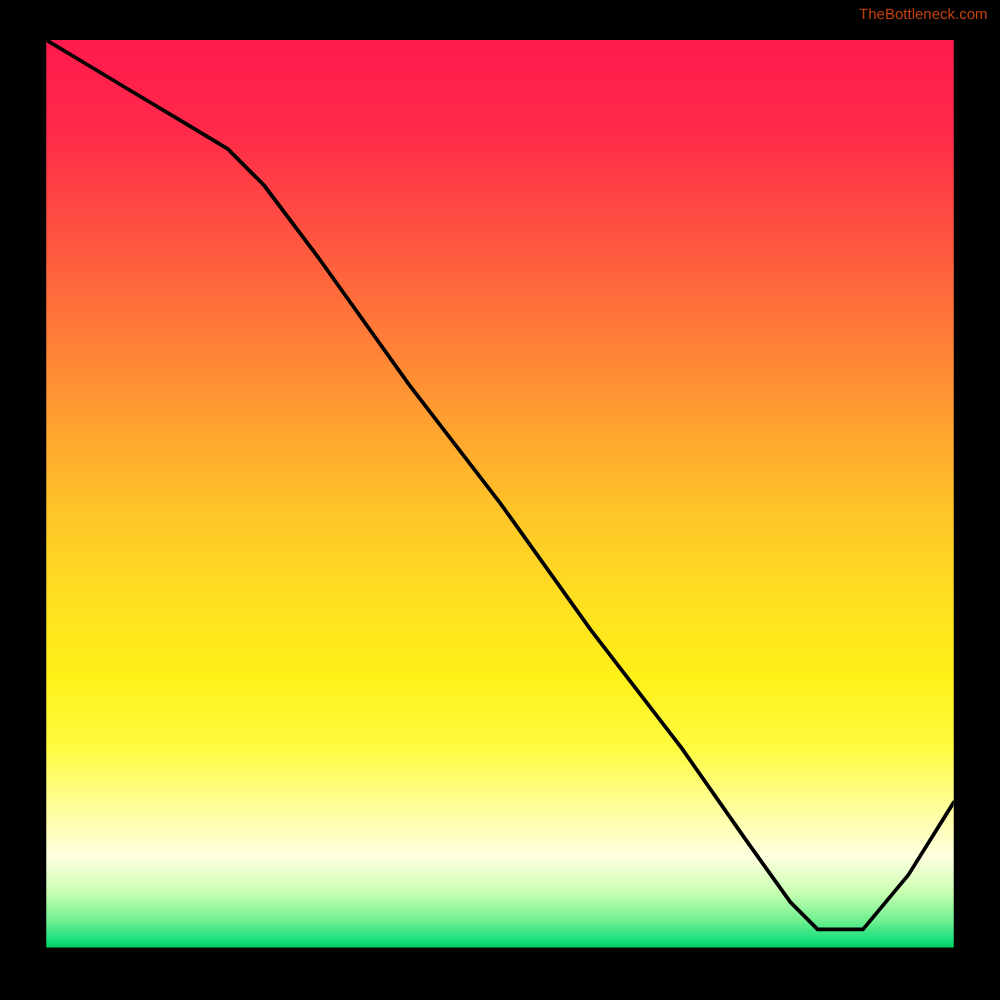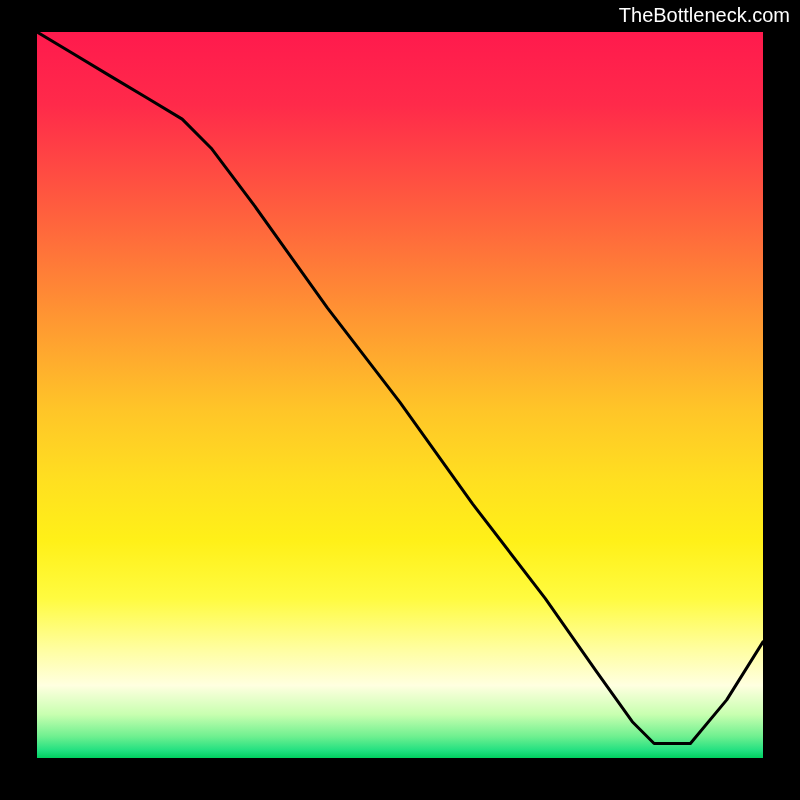--- a/index.html
+++ b/index.html
@@ -7,22 +7,22 @@
     width: 800px;
     height: 800px;
     background: #000;
     position: relative;
     font-family: Arial, sans-serif;
   }
   .attribution {
     position: absolute;
     top: 4px;
     right: 10px;
-    color: #ffffff;
-    font-size: 20px;
+    color: #c2410c;
+    font-size: 12px;
     font-weight: normal;
     z-index: 10;
   }
   .plot-area {
     position: absolute;
     left: 37px;
     top: 32px;
     width: 726px;
     height: 726px;
     background: linear-gradient(to bottom,

